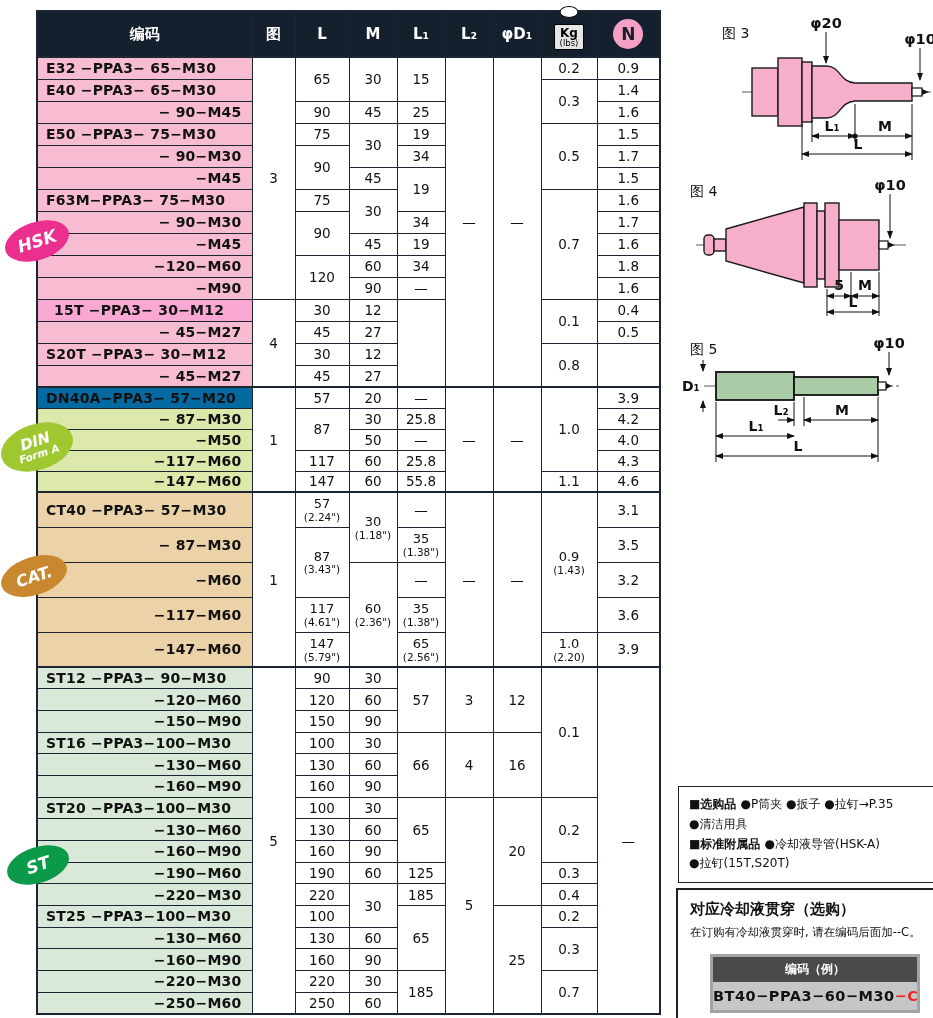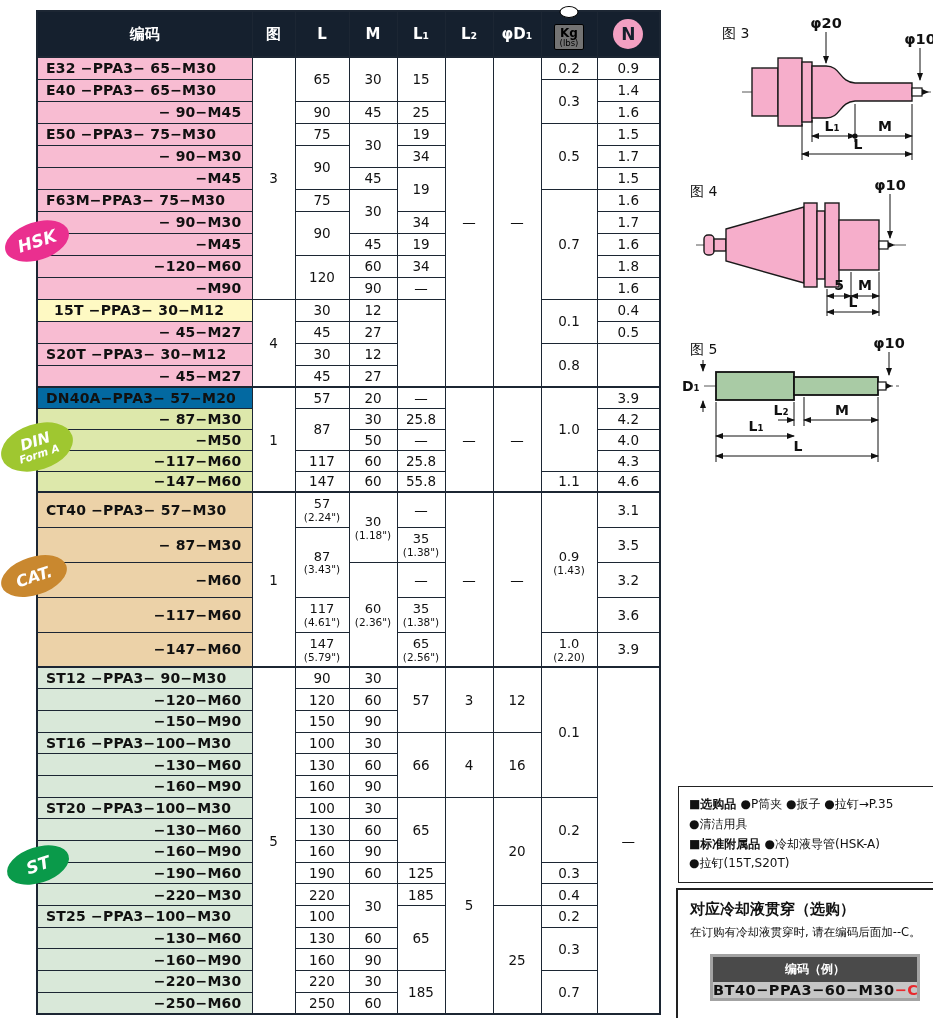--- a/index.html
+++ b/index.html
@@ -13,21 +13,21 @@
   tr.sec-start td{border-top:2.5px solid #1c2633;}
   tr.sec-hsk{height:22px;} tr.sec-din{height:21px;} tr.sec-cat{height:35px;} tr.sec-st{height:21.7px;}
   td.code{text-align:left;font-weight:bold;font-size:14px;padding-left:8px;letter-spacing:.2px;white-space:nowrap;}
   td.code-cont{text-align:right;padding-right:10px;}
   td.val{font-size:13.5px;background:#fff;}
   .v-main{font-size:13px;line-height:1.15;margin-top:1px;}
   .v-sub{font-size:10.5px;line-height:1.05;}
   th.kg-th{position:relative;}
   .kg-knob{position:absolute;top:-6px;left:50%;transform:translateX(-50%);width:17px;height:10px;
            background:#fff;border:1.5px solid #000;border-radius:50%;}
-  .kg-box{display:inline-block;background:#737373;border:1.5px solid #000;border-radius:2px;
+  .kg-box{display:inline-block;background:#e5e5e5;border:1.5px solid #000;border-radius:2px;
           padding:2px 5px 2px;line-height:1;color:#000;margin-top:6px;}
   .kg-box .kg{font-size:12px;font-weight:bold;display:block;}
   .kg-box .lbs{font-size:8.5px;display:block;font-weight:normal;}
   .n-circle{display:block;width:30px;height:30px;border-radius:50%;background:var(--n-circle);
             color:#16202c;font-weight:bold;font-size:17px;line-height:30px;margin:0 auto;text-align:center;}
   
   .badge{position:absolute;border-radius:50%;color:#fff;font-weight:bold;font-style:italic;
          display:flex;align-items:center;justify-content:center;transform:rotate(-18deg);z-index:5;text-align:center;}
   .badge-hsk{left:4px;top:222px;width:66px;height:38px;font-size:17px;}
   .badge-din{left:0px;top:424px;width:74px;height:46px;flex-direction:column;line-height:1;font-size:15px;}
@@ -52,21 +52,21 @@
   .notes-box{position:absolute;left:678px;top:786px;width:246px;border:1.5px solid #222;
              padding:8px 10px;font-size:12px;line-height:1.65;}
   .note-line b{font-weight:bold;}
   .coolant-box{position:absolute;left:676px;top:888px;width:250px;height:122px;border:2px solid #222;
                padding:10px 12px;box-sizing:content-box;}
   .coolant-title{font-size:15px;font-weight:bold;}
   .coolant-body{font-size:11.5px;margin-top:6px;}
   .example{width:204px;margin:14px auto 0;border:3px solid #a3a3a3;}
   .example-head{background:#4a4a4a;color:#fff;font-size:12px;font-weight:bold;text-align:center;padding:4px 0;}
   .example-code{background:#c6c6c6;color:#111;font-size:14.5px;font-weight:bold;text-align:center;
-                padding:0 0;letter-spacing:.5px;white-space:nowrap;}
+                padding:6px 0;letter-spacing:.5px;white-space:nowrap;}
   .example-code .suffix{color:var(--red);}
 </style>
 </head>
 <body>
 
 <div class="page">
 
   <div class="tablewrap">
     <table>
       <colgroup>
@@ -171,21 +171,21 @@
             <td class="val">34</td>
             <td class="val">1.8</td>
           </tr>
           <tr class="sec-hsk">
             <td class="code code-cont" style="background: rgb(248, 188, 210);">−M90</td>
             <td class="val">90</td>
             <td class="val">—</td>
             <td class="val">1.6</td>
           </tr>
           <tr class="sec-hsk">
-            <td class="code code-full" style="background: #fef9c3; padding-left: 16px;">15T  −PPA3−  30−M12</td>
+            <td class="code code-full" style="background: #f9a8d4; padding-left: 16px;">15T  −PPA3−  30−M12</td>
             <td class="val" rowspan="4">4</td>
             <td class="val">30</td>
             <td class="val">12</td>
             <td class="val" rowspan="4"></td>
             <td class="val" rowspan="2">0.1</td>
             <td class="val">0.4</td>
           </tr>
           <tr class="sec-hsk">
             <td class="code code-cont" style="background: rgb(248, 188, 210);">−  45−M27</td>
             <td class="val">45</td>

